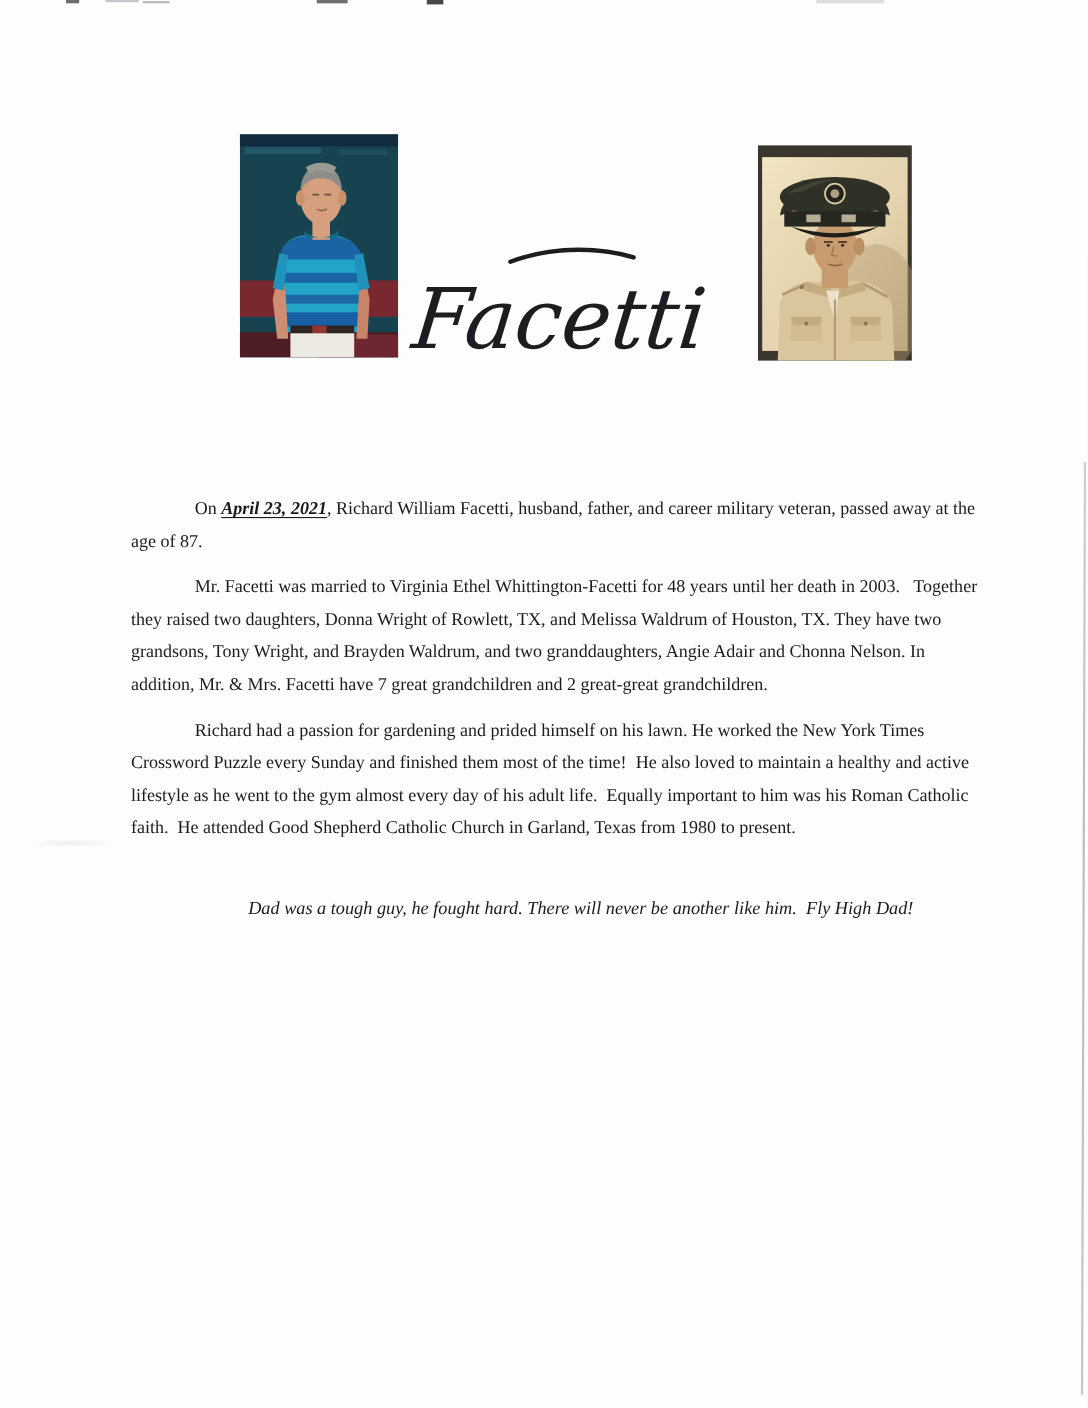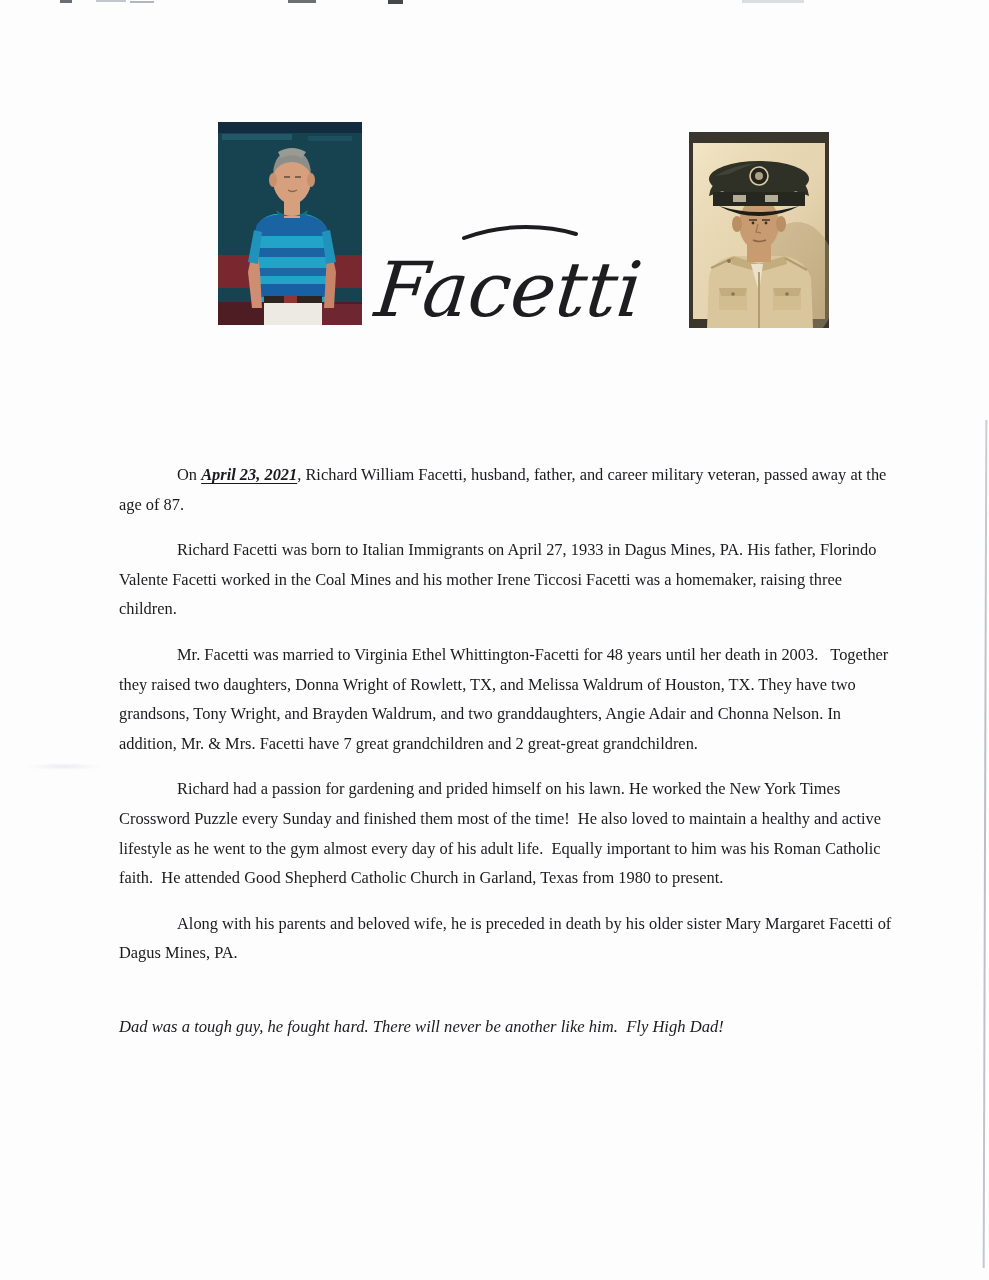--- a/index.html
+++ b/index.html
@@ -16,34 +16,35 @@
   .photo{position:absolute;display:block;}
   .photo-left{left:218px;top:122px;width:144px;height:203px;}
   .photo-right{left:689px;top:132px;width:140px;height:196px;}
   .title-script{position:absolute;left:368px;top:220px;width:302px;height:122px;}
   
   .textblock{
     position:absolute;left:119px;top:444px;width:818px;
     font-size:16.4px;line-height:29.6px;
   }
   .para{
-    margin:16px 0 12px 0;
+    margin:3px 0 12px 0;
     white-space:pre;
     text-indent:58px;
   }
   .date{
     font-style:italic;font-weight:600;
     text-decoration:underline;
     text-underline-offset:3px;
   }
   .closing{
     margin:44px 0 0 0;
     white-space:pre;
     font-style:italic;
     font-size:16.6px;
+    text-align:center;
   }
   
   .artifact{position:absolute;pointer-events:none;}
   .edge-line{
     left:984px;top:420px;width:2px;height:848px;
     background:linear-gradient(to bottom,#c2c6cc,#aeb3ba 40%,#b8bdc3);
     transform:rotate(0.18deg);
     opacity:.85;
   }
   .smudge{
@@ -147,33 +148,28 @@
     <rect x="76" y="63" width="13" height="7" fill="#cfc6a8" opacity="0.85"></rect>
     <path d="M30 74 Q70 86 110 74 Q92 84 70 84 Q48 84 30 74 Z" fill="#1d1e18"></path>
     <circle cx="70" cy="44" r="9" fill="#23241e" stroke="#d8cba2" stroke-width="1.6"></circle>
     <circle cx="70" cy="44" r="4" fill="#cfc09a" opacity="0.8"></circle>
   </svg>
 
   <div class="textblock">
     <p class="para"><span>On </span><span class="date">April 23, 2021</span><span>, Richard William Facetti, husband, father, and career military veteran, passed away at the
 age of 87.</span></p>
     <div>
-        <p class="para">Richard Facetti was born to Italian Immigrants on April 27, 1933 in Dagus Mines, PA. His father, Florindo
-Valente Facetti worked in the Coal Mines and his mother Irene Ticcosi Facetti was a homemaker, raising three
-children.</p>
         <p class="para">Mr. Facetti was married to Virginia Ethel Whittington-Facetti for 48 years until her death in 2003.   Together
 they raised two daughters, Donna Wright of Rowlett, TX, and Melissa Waldrum of Houston, TX. They have two
 grandsons, Tony Wright, and Brayden Waldrum, and two granddaughters, Angie Adair and Chonna Nelson. In
 addition, Mr. &amp; Mrs. Facetti have 7 great grandchildren and 2 great-great grandchildren.</p>
         <p class="para">Richard had a passion for gardening and prided himself on his lawn. He worked the New York Times
 Crossword Puzzle every Sunday and finished them most of the time!  He also loved to maintain a healthy and active
 lifestyle as he went to the gym almost every day of his adult life.  Equally important to him was his Roman Catholic
 faith.  He attended Good Shepherd Catholic Church in Garland, Texas from 1980 to present.</p>
-        <p class="para">Along with his parents and beloved wife, he is preceded in death by his older sister Mary Margaret Facetti of
-Dagus Mines, PA.</p>
       </div>
     <p class="closing">Dad was a tough guy, he fought hard. There will never be another like him.  Fly High Dad!</p>
   </div>
 
   <div class="artifact" style="left:60px;top:0;width:12px;height:3px;background:#3a3f45;opacity:.75;"></div>
   <div class="artifact" style="left:96px;top:0;width:30px;height:2px;background:#8a9097;opacity:.5;"></div>
   <div class="artifact" style="left:130px;top:1px;width:24px;height:2px;background:#6a7077;opacity:.5;"></div>
   <div class="artifact" style="left:288px;top:0;width:28px;height:3px;background:#2e3338;opacity:.7;"></div>
   <div class="artifact" style="left:388px;top:0;width:15px;height:4px;background:#23272b;opacity:.85;"></div>
   <div class="artifact" style="left:742px;top:0;width:62px;height:3px;background:#9aa2ab;opacity:.35;"></div>

